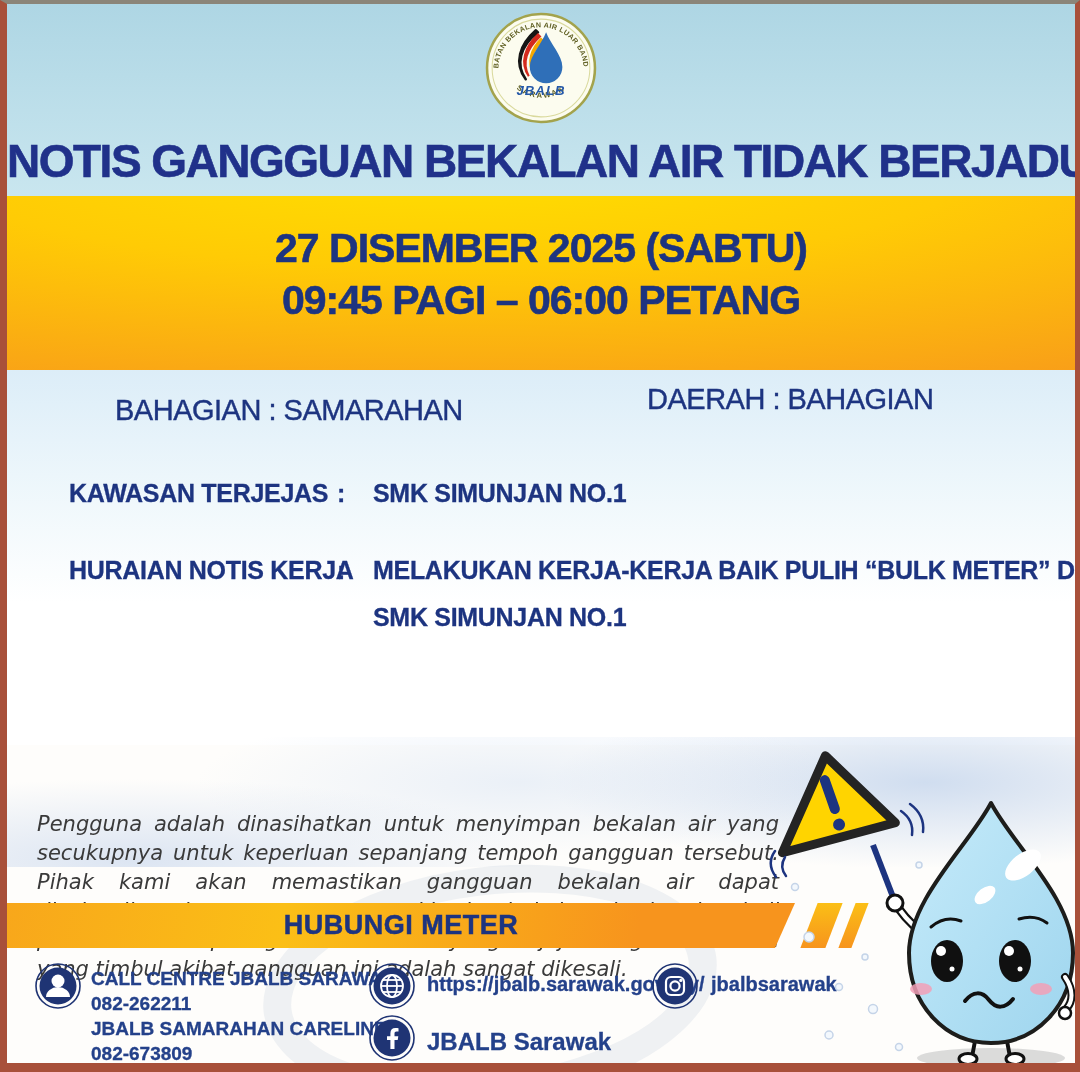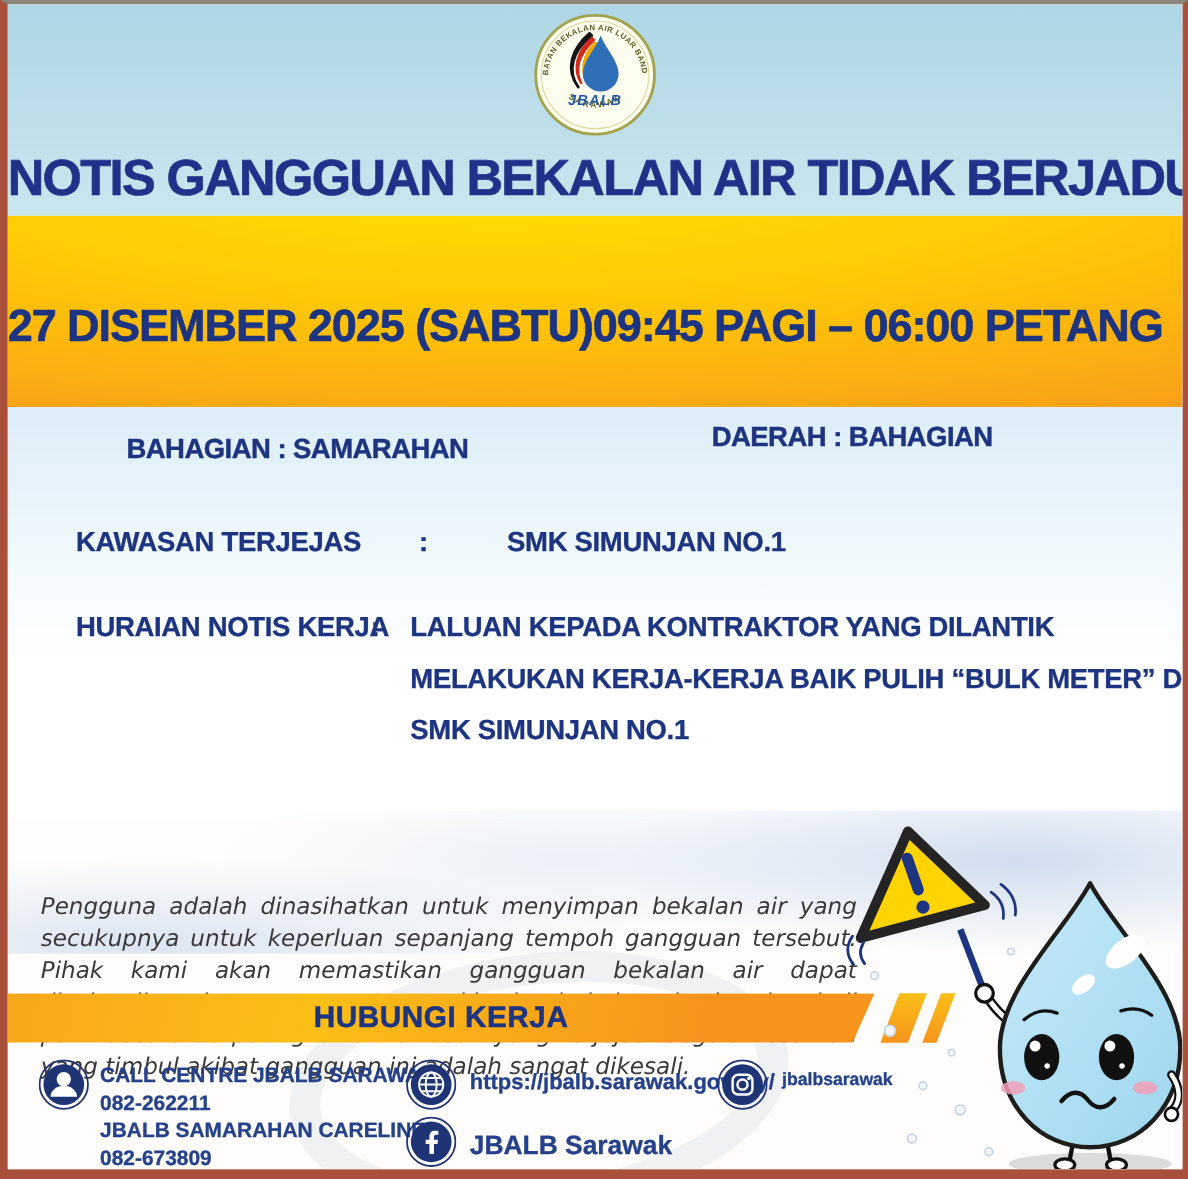--- a/index.html
+++ b/index.html
@@ -10,35 +10,35 @@
 
   
   .header{height:192px;background:linear-gradient(#aed6e4,#c9e6ef);position:relative;}
   .logo{position:absolute;left:50%;top:8px;transform:translateX(-50%);width:112px;height:112px;}
   .main-title{position:absolute;left:0;right:0;bottom:8px;text-align:center;
     color:#20318a;font-weight:700;font-size:46px;letter-spacing:-1.5px;
     -webkit-text-stroke:.6px #20318a;white-space:nowrap;}
 
   
   .band{height:174px;background:radial-gradient(130% 160% at 42% -20%,#ffe000 0%,#ffcb05 38%,#f7941d 100%);
-    display:flex;flex-direction:row;align-items:center;justify-content:flex-start;padding-top:26px;box-sizing:border-box;}
+    display:flex;flex-direction:column;align-items:center;justify-content:flex-start;padding-top:26px;box-sizing:border-box;}
   .band div{color:#1d3480;font-weight:700;font-size:41px;line-height:52px;letter-spacing:-1px;
     -webkit-text-stroke:.6px #1d3480;white-space:nowrap;}
 
   
   .content{height:375px;position:relative;
     background:linear-gradient(#dcedf8 0%,#ecf6fb 28%,#ffffff 62%,#ffffff 100%);}
   .region-bahagian{position:absolute;left:108px;top:24px;}
   .region-daerah{position:absolute;left:640px;top:13px;}
-  .region-bahagian,.region-daerah{color:#1d3480;font-weight:700;font-size:25px;letter-spacing:-.5px;
+  .region-bahagian,.region-daerah{color:#1d3480;font-weight:400;font-size:29px;letter-spacing:-.5px;
     -webkit-text-stroke:.4px #1d3480;white-space:nowrap;}
   .detail-row{position:absolute;left:62px;right:20px;display:grid;grid-template-columns:268px 36px 1fr;}
   .detail-row .lbl,.detail-row .colon,.detail-row .lines div{color:#1d3480;font-weight:700;font-size:25px;
     letter-spacing:-.3px;-webkit-text-stroke:.3px #1d3480;line-height:47px;white-space:nowrap;}
-  .row-kawasan{top:100px;gap:44px;}
+  .row-kawasan{top:100px;}
   .row-huraian{top:177px;}
 
   
   .bottom{height:318px;position:relative;background:#fefdfb;}
   .water-band{position:absolute;top:-8px;left:0;right:0;height:130px;pointer-events:none;
     background:
      radial-gradient(55% 90% at 12% 95%,rgba(186,205,233,.50),rgba(186,205,233,0) 70%),
      radial-gradient(42% 80% at 48% 35%,rgba(198,216,240,.35),rgba(198,216,240,0) 72%),
      radial-gradient(50% 95% at 86% 35%,rgba(170,195,230,.55),rgba(170,195,230,0) 70%);}
   .swirl{position:absolute;left:255px;top:122px;width:400px;height:180px;border-radius:50%;
@@ -57,21 +57,21 @@
     transform:skewX(-21deg);z-index:2;}
   .stripe.s1{left:802px;width:25px;}
   .stripe.s2{left:840px;width:13px;}
 
   .cicon{position:absolute;width:46px;height:46px;z-index:2;}
   .ftext{position:absolute;z-index:2;color:#24418a;font-weight:700;
     -webkit-text-stroke:.3px #24418a;white-space:nowrap;}
   .phone-block{left:84px;top:221px;font-size:19px;line-height:25px;}
   .web-text{left:420px;top:228px;font-size:20px;}
   .fb-text{left:420px;top:283px;font-size:24px;}
-  .ig-text{left:704px;top:228px;font-size:16px;}
+  .ig-text{left:704px;top:228px;font-size:20px;}
   .icon-phone{left:28px;top:218px;}
   .icon-globe{left:362px;top:218px;}
   .icon-fb{left:362px;top:270px;}
   .icon-ig{left:645px;top:218px;}
 
   .mascot{position:absolute;right:0;top:2px;width:306px;height:316px;z-index:3;}
 </style>
 </head>
 <body>
 
@@ -114,35 +114,34 @@
       <div class="colon">:</div>
       <div class="lines">
         <div>SMK SIMUNJAN NO.1</div>
       </div>
     </div>
 
     <div class="detail-row row-huraian">
       <div class="lbl">HURAIAN NOTIS KERJA</div>
       <div class="colon">:</div>
       <div class="lines">
-        <div>LALUAN KEPADA KONTRAKTOR YANG DILANTIK</div>
         <div>MELAKUKAN KERJA-KERJA BAIK PULIH “BULK METER” DI</div>
         <div>SMK SIMUNJAN NO.1</div>
       </div>
     </div>
   </div>
 
   <div class="bottom">
     <div class="water-band"></div>
     <div class="swirl"></div>
 
     <p class="advisory">Pengguna adalah dinasihatkan untuk menyimpan bekalan air yang secukupnya untuk keperluan sepanjang tempoh gangguan tersebut. Pihak kami akan memastikan gangguan bekalan air dapat diselesaikan dengan secepat mungkin dan bekalan air akan kembali pulih secara berperingkat di kawasan yang terjejas. Segala kesulitan yang timbul akibat gangguan ini adalah sangat dikesali.</p>
 
     <div class="contact-bar">
-      <span>HUBUNGI KERJA</span>
+      <span>HUBUNGI METER</span>
     </div>
     <div class="stripe s1"></div>
     <div class="stripe s2"></div>
 
     <svg class="cicon icon-phone" viewBox="0 0 46 46">
       <circle cx="23" cy="23" r="22" fill="none" stroke="#1f3474" stroke-width="1.6"></circle>
       <circle cx="23" cy="23" r="18.5" fill="#1f3474"></circle>
       <circle cx="23" cy="18" r="6.5" fill="#fff"></circle>
       <path d="M11,34 a12,10 0 0 1 24,0 Z" fill="#fff"></path>
     </svg>

